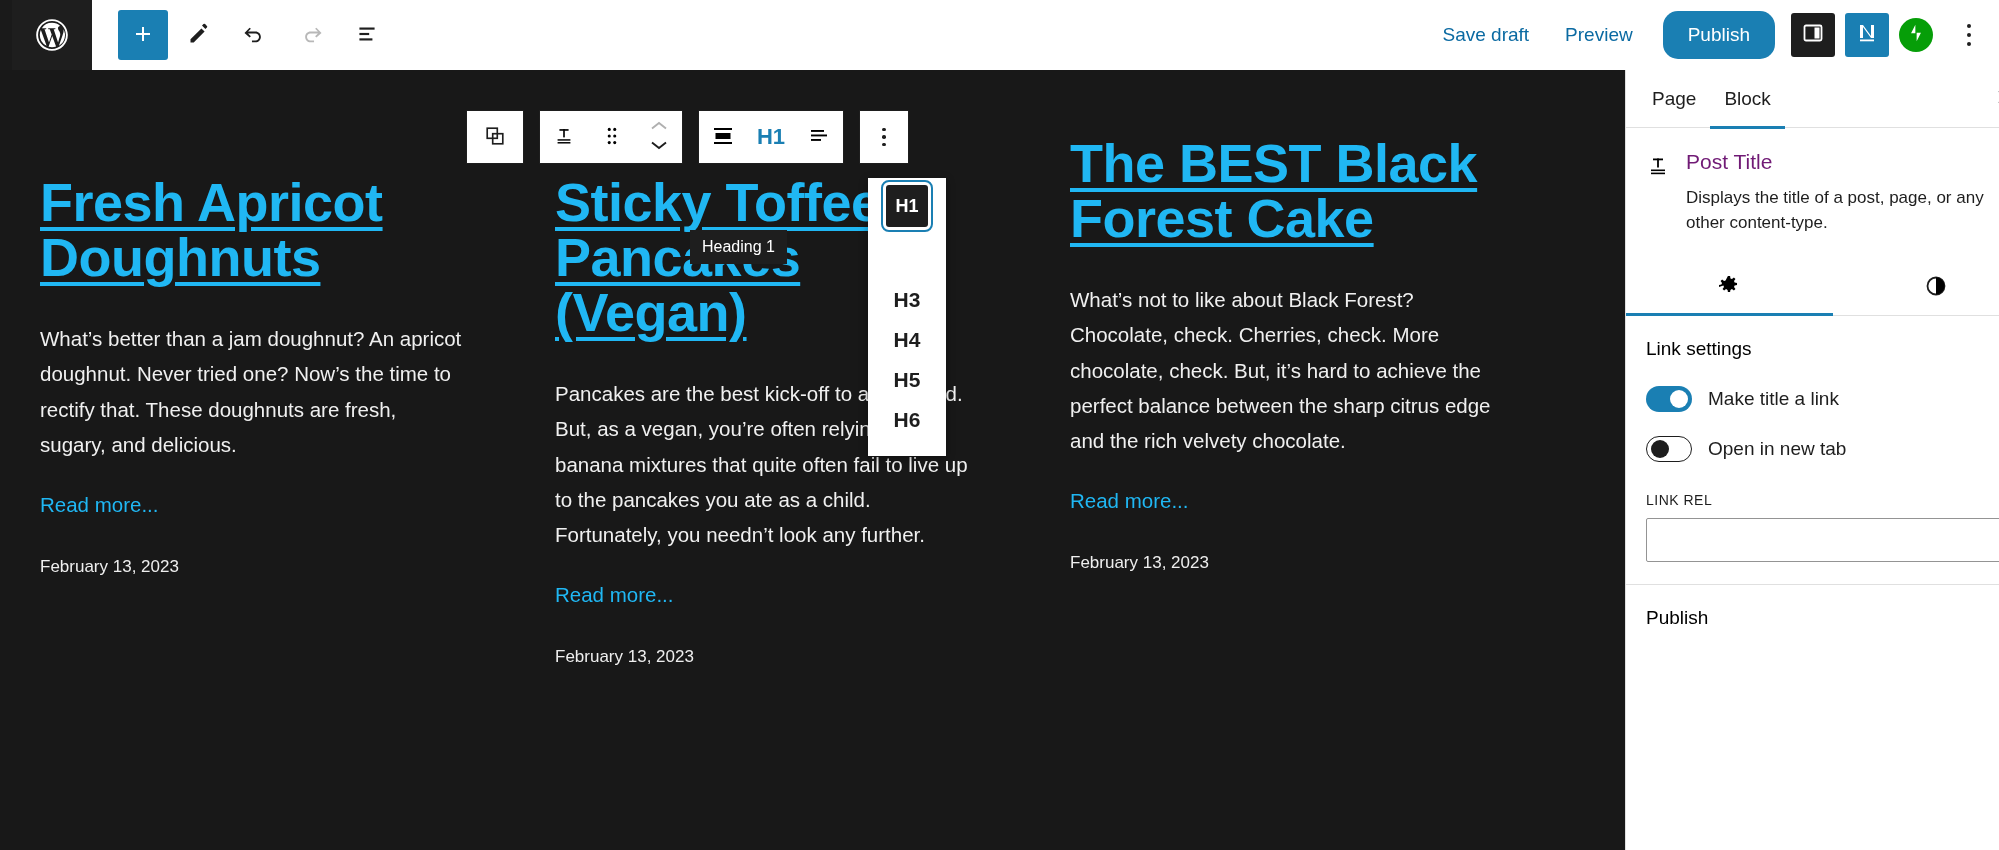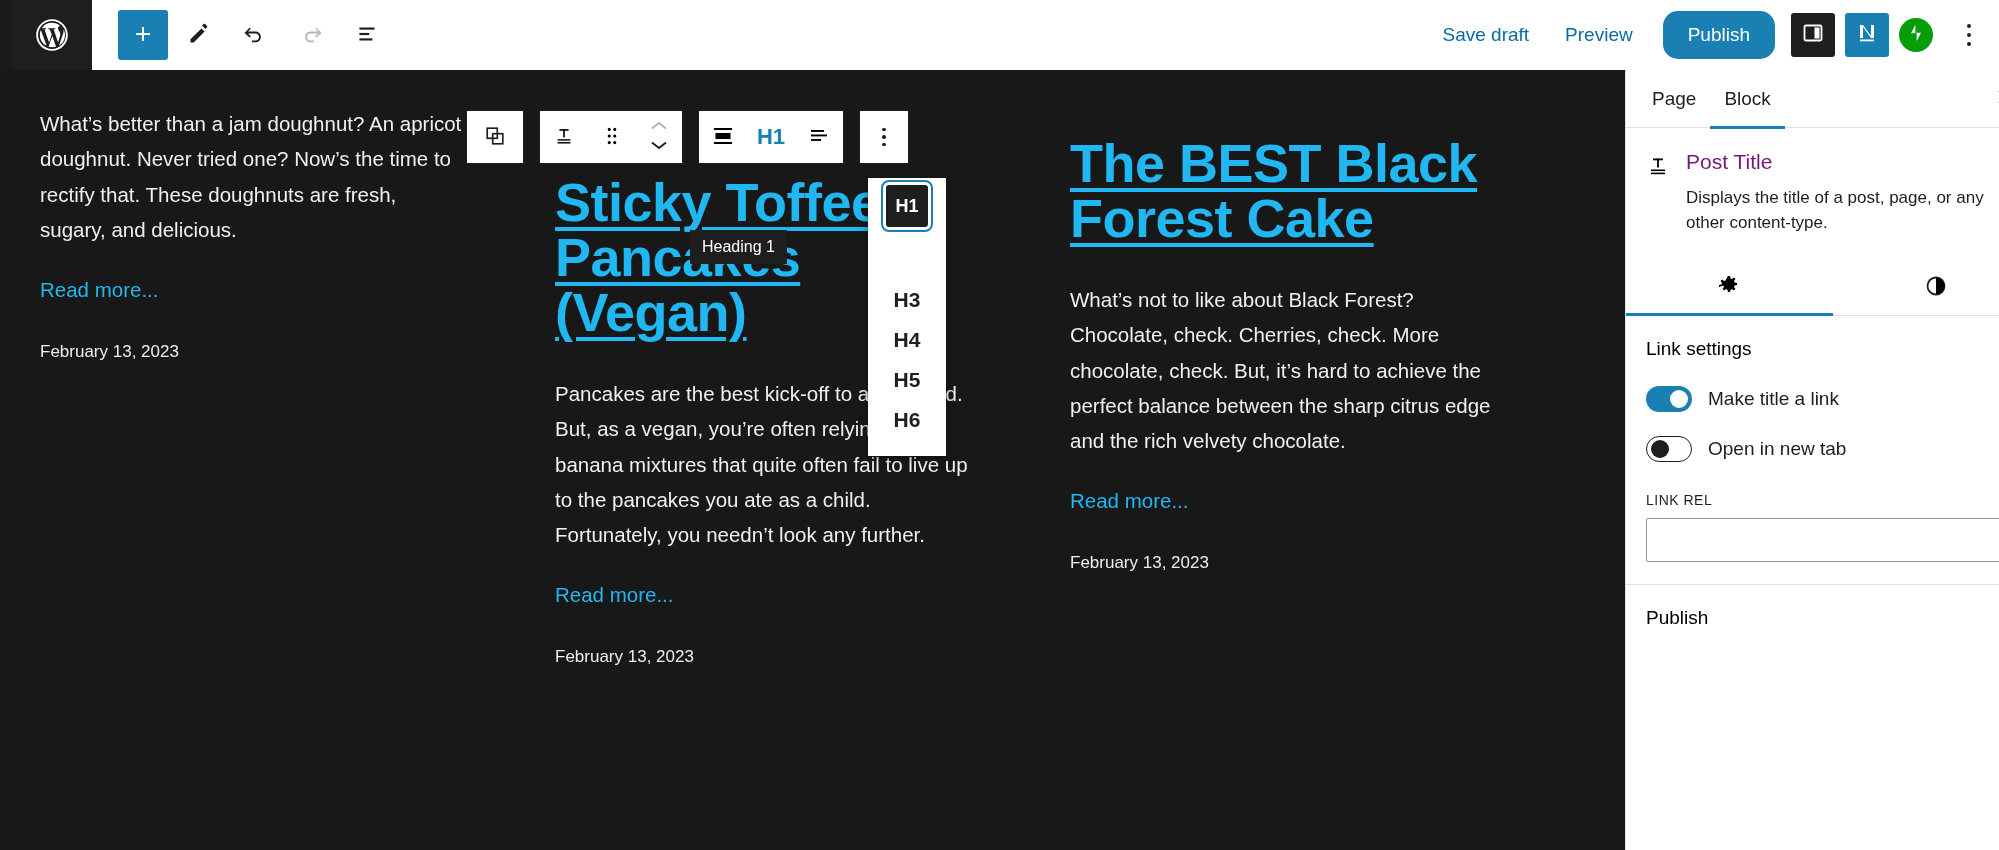--- a/index.html
+++ b/index.html
@@ -329,20 +329,21 @@
       <i></i>
       <i></i>
     </div>
   </div>
 </div>
 
 <div class="canvas">
   <div class="columns">
 
     <div class="col c1">
+      <div class="post-title">Fresh Apricot Doughnuts</div>
       <div class="post-excerpt">What’s better than a jam doughnut? An apricot doughnut. Never tried one? Now’s the time to rectify that. These doughnuts are fresh, sugary, and delicious.</div>
       <div class="read-more">Read more...</div>
       <div class="post-date">February 13, 2023</div>
     </div>
 
     <div class="col c2">
       <div class="post-title">Sticky Toffee Pancakes (Vegan)</div>
       <div class="post-excerpt">Pancakes are the best kick-off to a weekend. But, as a vegan, you’re often relying on banana mixtures that quite often fail to live up to the pancakes you ate as a child. Fortunately, you needn’t look any further.</div>
       <div class="read-more">Read more...</div>
       <div class="post-date">February 13, 2023</div>

